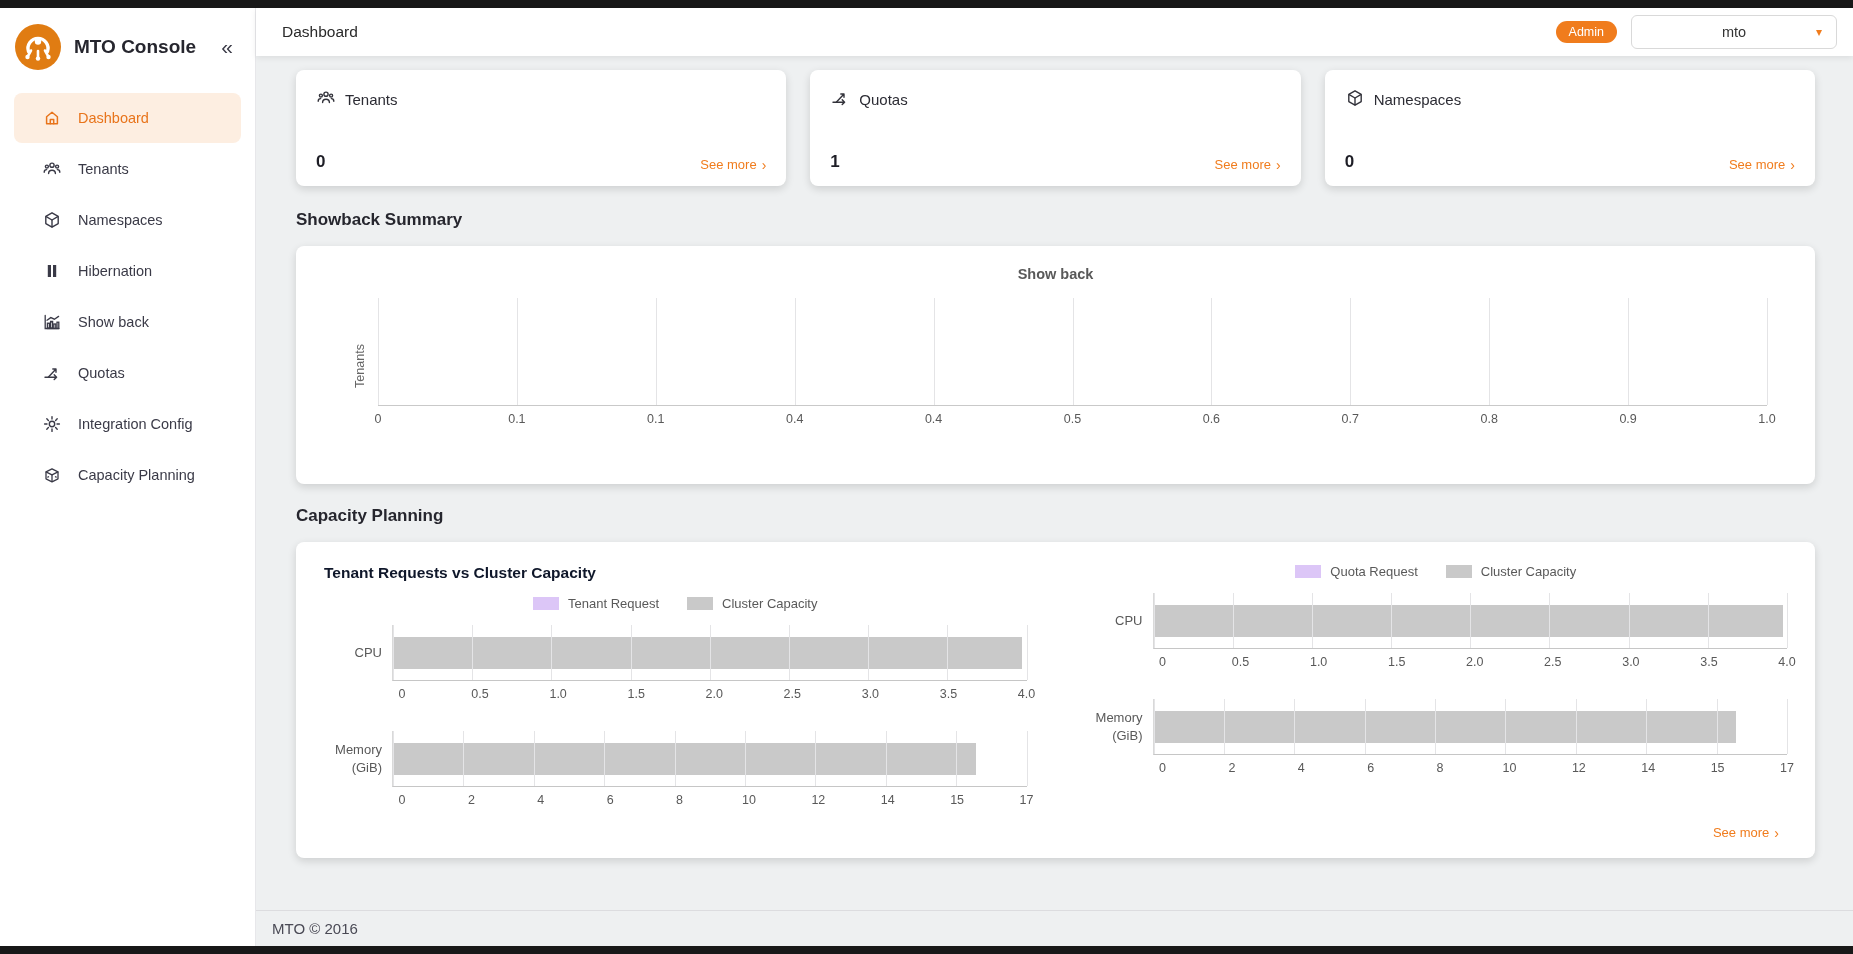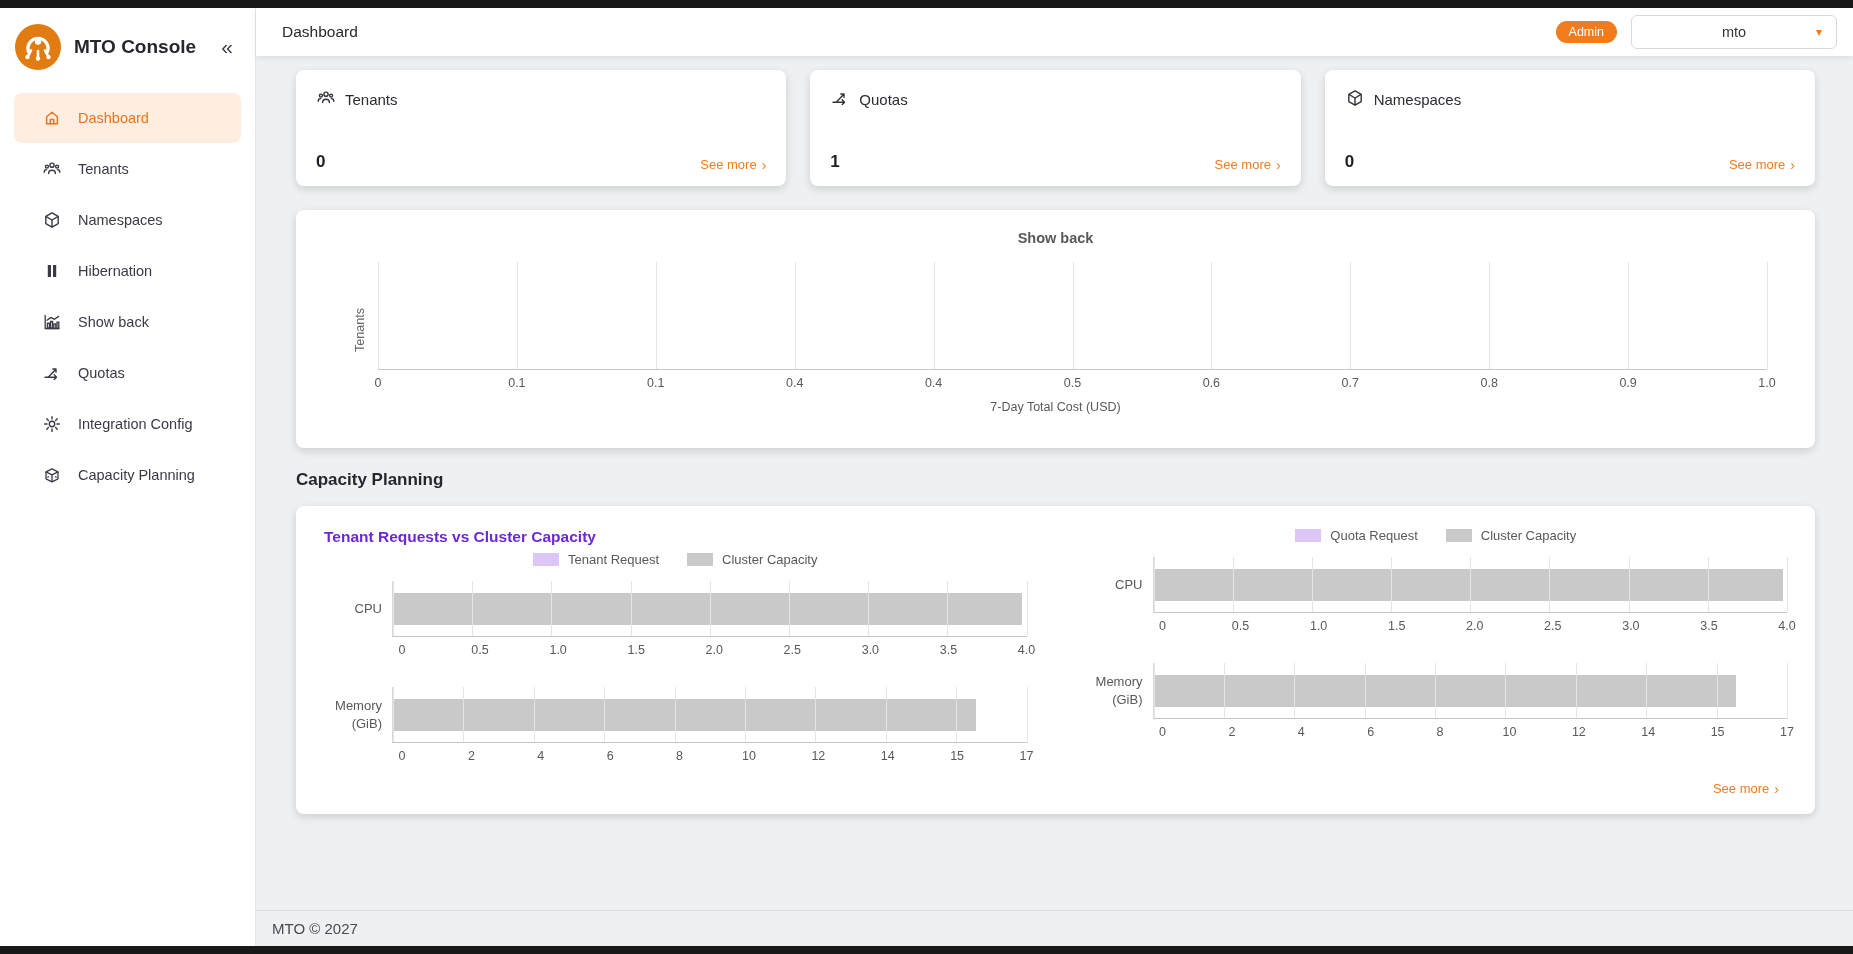--- a/index.html
+++ b/index.html
@@ -51,21 +51,21 @@
   .gridline { position:absolute; top:0; bottom:0; width:1px; background:#e4e4e6; }
   .sb-ylabel { position:absolute; left:-40px; top:50%; transform:translate(0,-50%) rotate(-90deg); font-size:12.5px; color:#666; }
   .ticks { position:relative; height:22px; margin-top:6px; }
   .tick { position:absolute; transform:translateX(-50%); font-size:12.5px; color:#595959; white-space:nowrap; }
   .sb-xlabel { text-align:center; font-size:12.5px; color:#595959; margin-top:2px; }
 
   
   .capacity-card { padding:22px 28px 12px 28px; margin-bottom:0; }
   .cap-grid { display:flex; gap:58px; }
   .cap-half { flex:1; min-width:0; }
-  .cap-title { font-size:15.5px; font-weight:bold; color:#6d28d9; margin-bottom:6px; }
+  .cap-title { font-size:15.5px; font-weight:bold; color:#0f172a; margin-bottom:14px; }
   .legend { display:flex; justify-content:center; gap:28px; margin-bottom:14px; }
   .legend-item { display:flex; align-items:center; gap:9px; font-size:13px; color:#595959; }
   .swatch { width:26px; height:13px; display:inline-block; }
   .bar-row { display:flex; }
   .bar-label { width:68px; flex:none; text-align:right; font-size:13px; color:#595959; padding-right:10px; align-self:center; line-height:1.35; }
   .bar-plot { flex:1; position:relative; height:56px; border-bottom:1px solid #c6c6c6; border-left:1px solid #d9d9d9; }
   .bar { position:absolute; left:0; top:12px; height:32px; background:#c9c9c9; }
   .bar-ticks { margin-left:78px; }
   .row-gap { height:22px; }
   .cap-see-more { display:flex; justify-content:flex-end; padding:10px 8px 6px 0; }
@@ -252,20 +252,21 @@
           <div class="stat-bottom">
             <span class="stat-value">0</span>
             <span class="see-more">
                 <span>See more</span>
                 <span class="chev">›</span>
               </span>
           </div>
         </div>
       </div>
 
+      <div class="section-heading">Showback Summary</div>
       <div class="chart-card showback-card">
         <div class="sb-title">Show back</div>
         <div class="sb-plot-wrap">
           <div class="sb-ylabel">Tenants</div>
           <div class="sb-plot">
               <div class="gridline" style="left: 0%;"></div>
               <div class="gridline" style="left: 10%;"></div>
               <div class="gridline" style="left: 20%;"></div>
               <div class="gridline" style="left: 30%;"></div>
               <div class="gridline" style="left: 40%;"></div>
@@ -283,21 +284,20 @@
               <span class="tick" style="left: 30%;">0.4</span>
               <span class="tick" style="left: 40%; text-align: center;">0.4</span>
               <span class="tick" style="left: 50%;">0.5</span>
               <span class="tick" style="left: 60%;">0.6</span>
               <span class="tick" style="left: 70%;">0.7</span>
               <span class="tick" style="left: 80%;">0.8</span>
               <span class="tick" style="left: 90%;">0.9</span>
               <span class="tick" style="left: 100%;">1.0</span>
             </div>
         </div>
-        <div class="sb-xlabel">7-Day Total Cost (USD)</div>
       </div>
 
       <div class="section-heading">Capacity Planning</div>
       <div class="chart-card capacity-card">
         <div class="cap-grid">
 
           <div class="cap-half">
             <div class="cap-title">Tenant Requests vs Cluster Capacity</div>
             <div class="legend">
               <span class="legend-item">
@@ -437,18 +437,18 @@
         <div class="cap-see-more">
           <span class="see-more">
               <span>See more</span>
               <span class="chev">›</span>
             </span>
         </div>
       </div>
     </div>
 
     <footer class="footer">
-      <span>MTO © 2027</span>
+      <span>MTO © 2016</span>
     </footer>
   </div>
 </div>
 
 <div class="bottombar"></div>
 
 </body></html>

